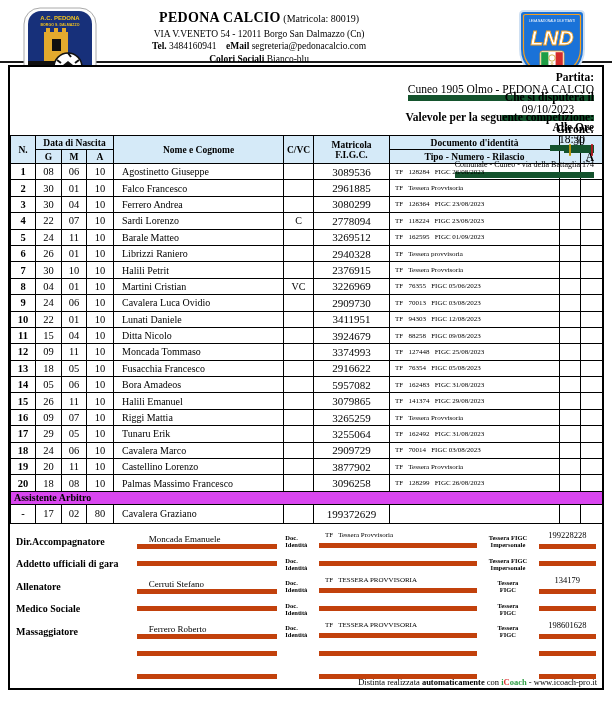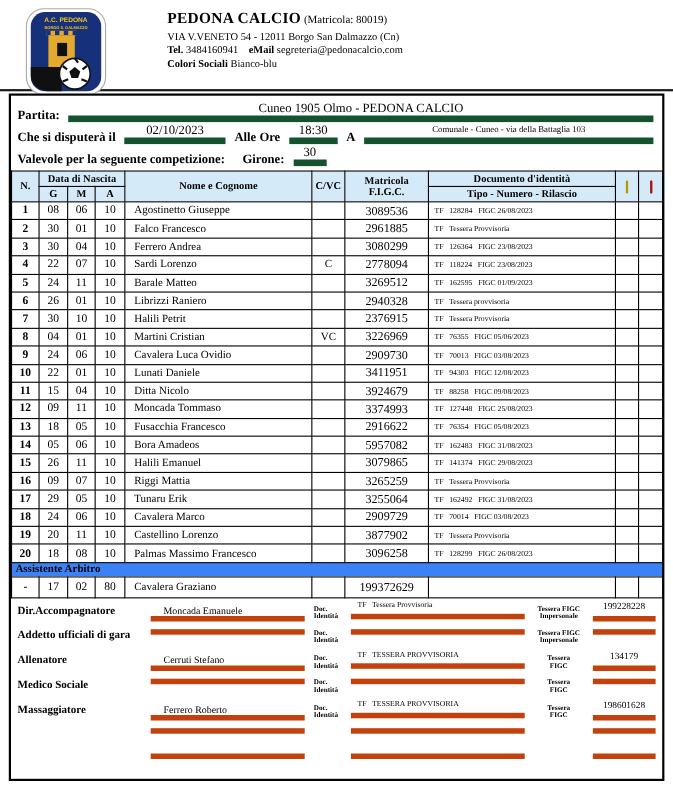--- a/index.html
+++ b/index.html
@@ -1,54 +1,54 @@
 <!DOCTYPE html>
 <html><head>
 <meta charset="utf-8">
 <style>
   html,body{margin:0;padding:0;}
   body{width:612px;height:722px;background:#fff;font-family:"Liberation Serif",serif;color:#000;position:relative;overflow:hidden;}
   
-  .top-header{display:flex;align-items:flex-start;padding:7px 10px 0 22px;height:80px;box-sizing:border-box;}
+  .top-header{display:flex;align-items:flex-start;padding:7px 10px 0 22px;height:60px;box-sizing:border-box;text-align:center;}
   .club-info{margin-left:54px;padding-top:3px;}
   .club-name-line{font-size:10px;}
   .club-name{font-weight:bold;font-size:14px;letter-spacing:.3px;}
   .info-line{font-size:9.5px;margin-top:2.5px;}
   .b{font-weight:bold;}
   .lnd-wrap{margin-left:auto;margin-right:14px;}
   .top-rule{border-top:2.5px solid #1a1a1a;margin:1px 0 2px 0;}
   
   .main-box{margin:0 8px;border:2px solid #000;height:625px;box-sizing:border-box;position:relative;background:#fff;}
   .match-lines{padding:4px 8px 3px 6px;}
-  .mline{display:flex;align-items:flex-end;font-size:11.5px;height:20px;}
+  .mline{display:flex;align-items:flex-end;font-size:11.5px;height:20px;flex-direction:column;}
   .mlabel{font-weight:bold;white-space:nowrap;}
   .ufield{border-bottom:6px solid #14532d;text-align:center;white-space:nowrap;overflow:visible;}
   .grow{flex:1;}
   .venue-small{display:block;font-size:8px;transform:translateY(-3px);}
   .sp{width:8px;}
   
   table{width:100%;border-collapse:collapse;table-layout:fixed;margin-top:1px;}
   th,td{border:1px solid #000;padding:0;overflow:hidden;white-space:nowrap;box-sizing:border-box;}
   thead th{background:#d5eaf8;font-size:9.5px;font-weight:bold;height:14px;}
   thead .sub th{font-size:9.5px;}
   .c-n{font-weight:bold;text-align:center;font-size:10.5px;}
   .c-g,.c-m,.c-a{text-align:center;font-size:10.5px;}
   .c-name{text-align:left;padding-left:8px;font-size:10px;}
   .c-cvc{text-align:center;font-size:10px;}
   .c-mat{text-align:center;font-size:11px;}
   .c-doc{text-align:left;padding-left:5px;font-size:7px;white-space:pre;}
   tbody td{height:16.4px;background:#fff;}
-  .assist-label-row td{background:#3b82f6;font-weight:bold;font-size:10px;text-align:left;padding-left:3px;height:13px;}
+  .assist-label-row td{background:#d946ef;font-weight:bold;font-size:10px;text-align:left;padding-left:3px;height:13px;}
   .assist-row td{height:19px;}
   .card{width:11px;height:13px;border-radius:2px;margin:0 auto;}
   .card.y{background:#f7d417;border:1px solid #b9940d;}
   .card.r{background:#e53238;border:1px solid #a21b20;}
   
   .staff{padding:6px 6px 0 6px;}
-  .staff-row{display:flex;align-items:flex-start;height:22.5px;}
+  .staff-row{display:flex;align-items:center;height:22.5px;}
   .s-label{width:122px;font-weight:bold;font-size:10px;white-space:nowrap;}
   .field{border-bottom:5px solid #c2410c;}
   .s-name{width:142px;font-size:9px;padding-left:12px;box-sizing:border-box;}
   .s-doclabel{width:42px;font-weight:bold;font-size:6.5px;line-height:7px;padding-left:8px;box-sizing:border-box;}
   .s-doc{width:160px;font-size:7px;padding-left:6px;box-sizing:border-box;}
   .raised{display:block;transform:translateY(-4px);white-space:pre;}
   .s-teslabel{width:62px;font-weight:bold;font-size:6.5px;line-height:7px;text-align:center;}
   .s-tessera{width:58px;font-size:8.5px;text-align:center;}
   
   .footer{position:absolute;bottom:1px;right:5px;font-size:8.5px;white-space:pre;}
@@ -88,44 +88,57 @@
       <span class="b">Tel.</span>
       <span>3484160941</span>
       &nbsp;&nbsp;&nbsp;<span class="b">eMail</span>
       <span>segreteria@pedonacalcio.com</span>
     </div>
     <div class="info-line">
       <span class="b">Colori Sociali</span>
       <span>Bianco-blu</span>
     </div>
   </div>
+  <span class="lnd-wrap">
+    <svg width="72" height="76" viewBox="0 0 72 76">
+      <path d="M8,4 H64 Q68,4 68,8 V42 Q68,66 36,74 Q4,66 4,42 V8 Q4,4 8,4 Z" fill="#1a72d8" stroke="#cfe0f2" stroke-width="2"></path>
+      <path d="M9.5,7.5 H62.5 Q64.5,7.5 64.5,9.5 V42 Q64.5,62.5 36,70.5 Q7.5,62.5 7.5,42 V9.5 Q7.5,7.5 9.5,7.5 Z" fill="none" stroke="#f59f1e" stroke-width="1.2"></path>
+      <text x="36" y="15" font-size="3.2" fill="#fff" text-anchor="middle" font-family="Liberation Sans, sans-serif">LEGA NAZIONALE DILETTANTI</text>
+      <text x="36" y="38" font-size="21" font-weight="bold" font-style="italic" fill="#fff" stroke="#f59f1e" stroke-width="0.8" text-anchor="middle" font-family="Liberation Sans, sans-serif">LND</text>
+      <rect x="24" y="44" width="24" height="17" rx="2.5" fill="#fff" stroke="#f59f1e" stroke-width="0.8"></rect>
+      <rect x="25.2" y="45.2" width="7.2" height="14.6" fill="#1f9d44"></rect>
+      <rect x="39.6" y="45.2" width="7.2" height="14.6" fill="#d42b2b"></rect>
+      <circle cx="36" cy="51" r="3.2" fill="none" stroke="#c9a227" stroke-width="0.8"></circle>
+      <circle cx="36" cy="56.5" r="1" fill="none" stroke="#c9a227" stroke-width="0.6"></circle>
+    </svg>
+  </span>
 </div>
 <div class="top-rule"></div>
 
 <div class="main-box">
 
   <div class="match-lines">
     <div class="mline">
       <span class="mlabel">Partita:</span>
       <span class="sp"></span>
       <span class="ufield grow">Cuneo 1905 Olmo - PEDONA CALCIO</span>
     </div>
     <div class="mline">
       <span class="mlabel">Che si disputerà il</span>
       <span class="sp"></span>
-      <span class="ufield" style="width:92px;">02/10/2023</span>
+      <span class="ufield" style="width:92px;">09/10/2023</span>
       <span class="sp"></span>
       <span class="mlabel">Alle Ore</span>
       <span class="sp"></span>
       <span class="ufield" style="width:44px;">18:30</span>
       <span class="sp"></span>
       <span class="mlabel">A</span>
       <span class="sp"></span>
       <span class="ufield grow">
-          <span class="venue-small">Comunale - Cuneo - via della Battaglia 103</span>
+          <span class="venue-small">Comunale - Cuneo - via della Battaglia 174</span>
         </span>
     </div>
     <div class="mline">
       <span class="mlabel">Valevole per la seguente competizione:</span>
       <span class="sp"></span>
       <span class="sp"></span>
       <span class="mlabel">Girone:</span>
       <span class="sp"></span>
       <span class="ufield" style="width:30px;">30</span>
     </div>
@@ -548,13 +561,14 @@
     <div class="s-teslabel">
           <div class="c-tl1"></div>
           <div class="c-tl2"></div>
         </div>
     <div class="s-tessera field">
           <span class="c-stes raised"></span>
         </div>
   </div>
     </div>
 
+  <div class="footer"><span>Distinta realizzata </span><span class="b">automaticamente</span><span> con </span><span class="brand-i">i</span><span class="brand-c">C</span><span class="brand-rest">oach</span><span> - www.icoach-pro.it</span></div>
 </div>
 
 </body></html>

